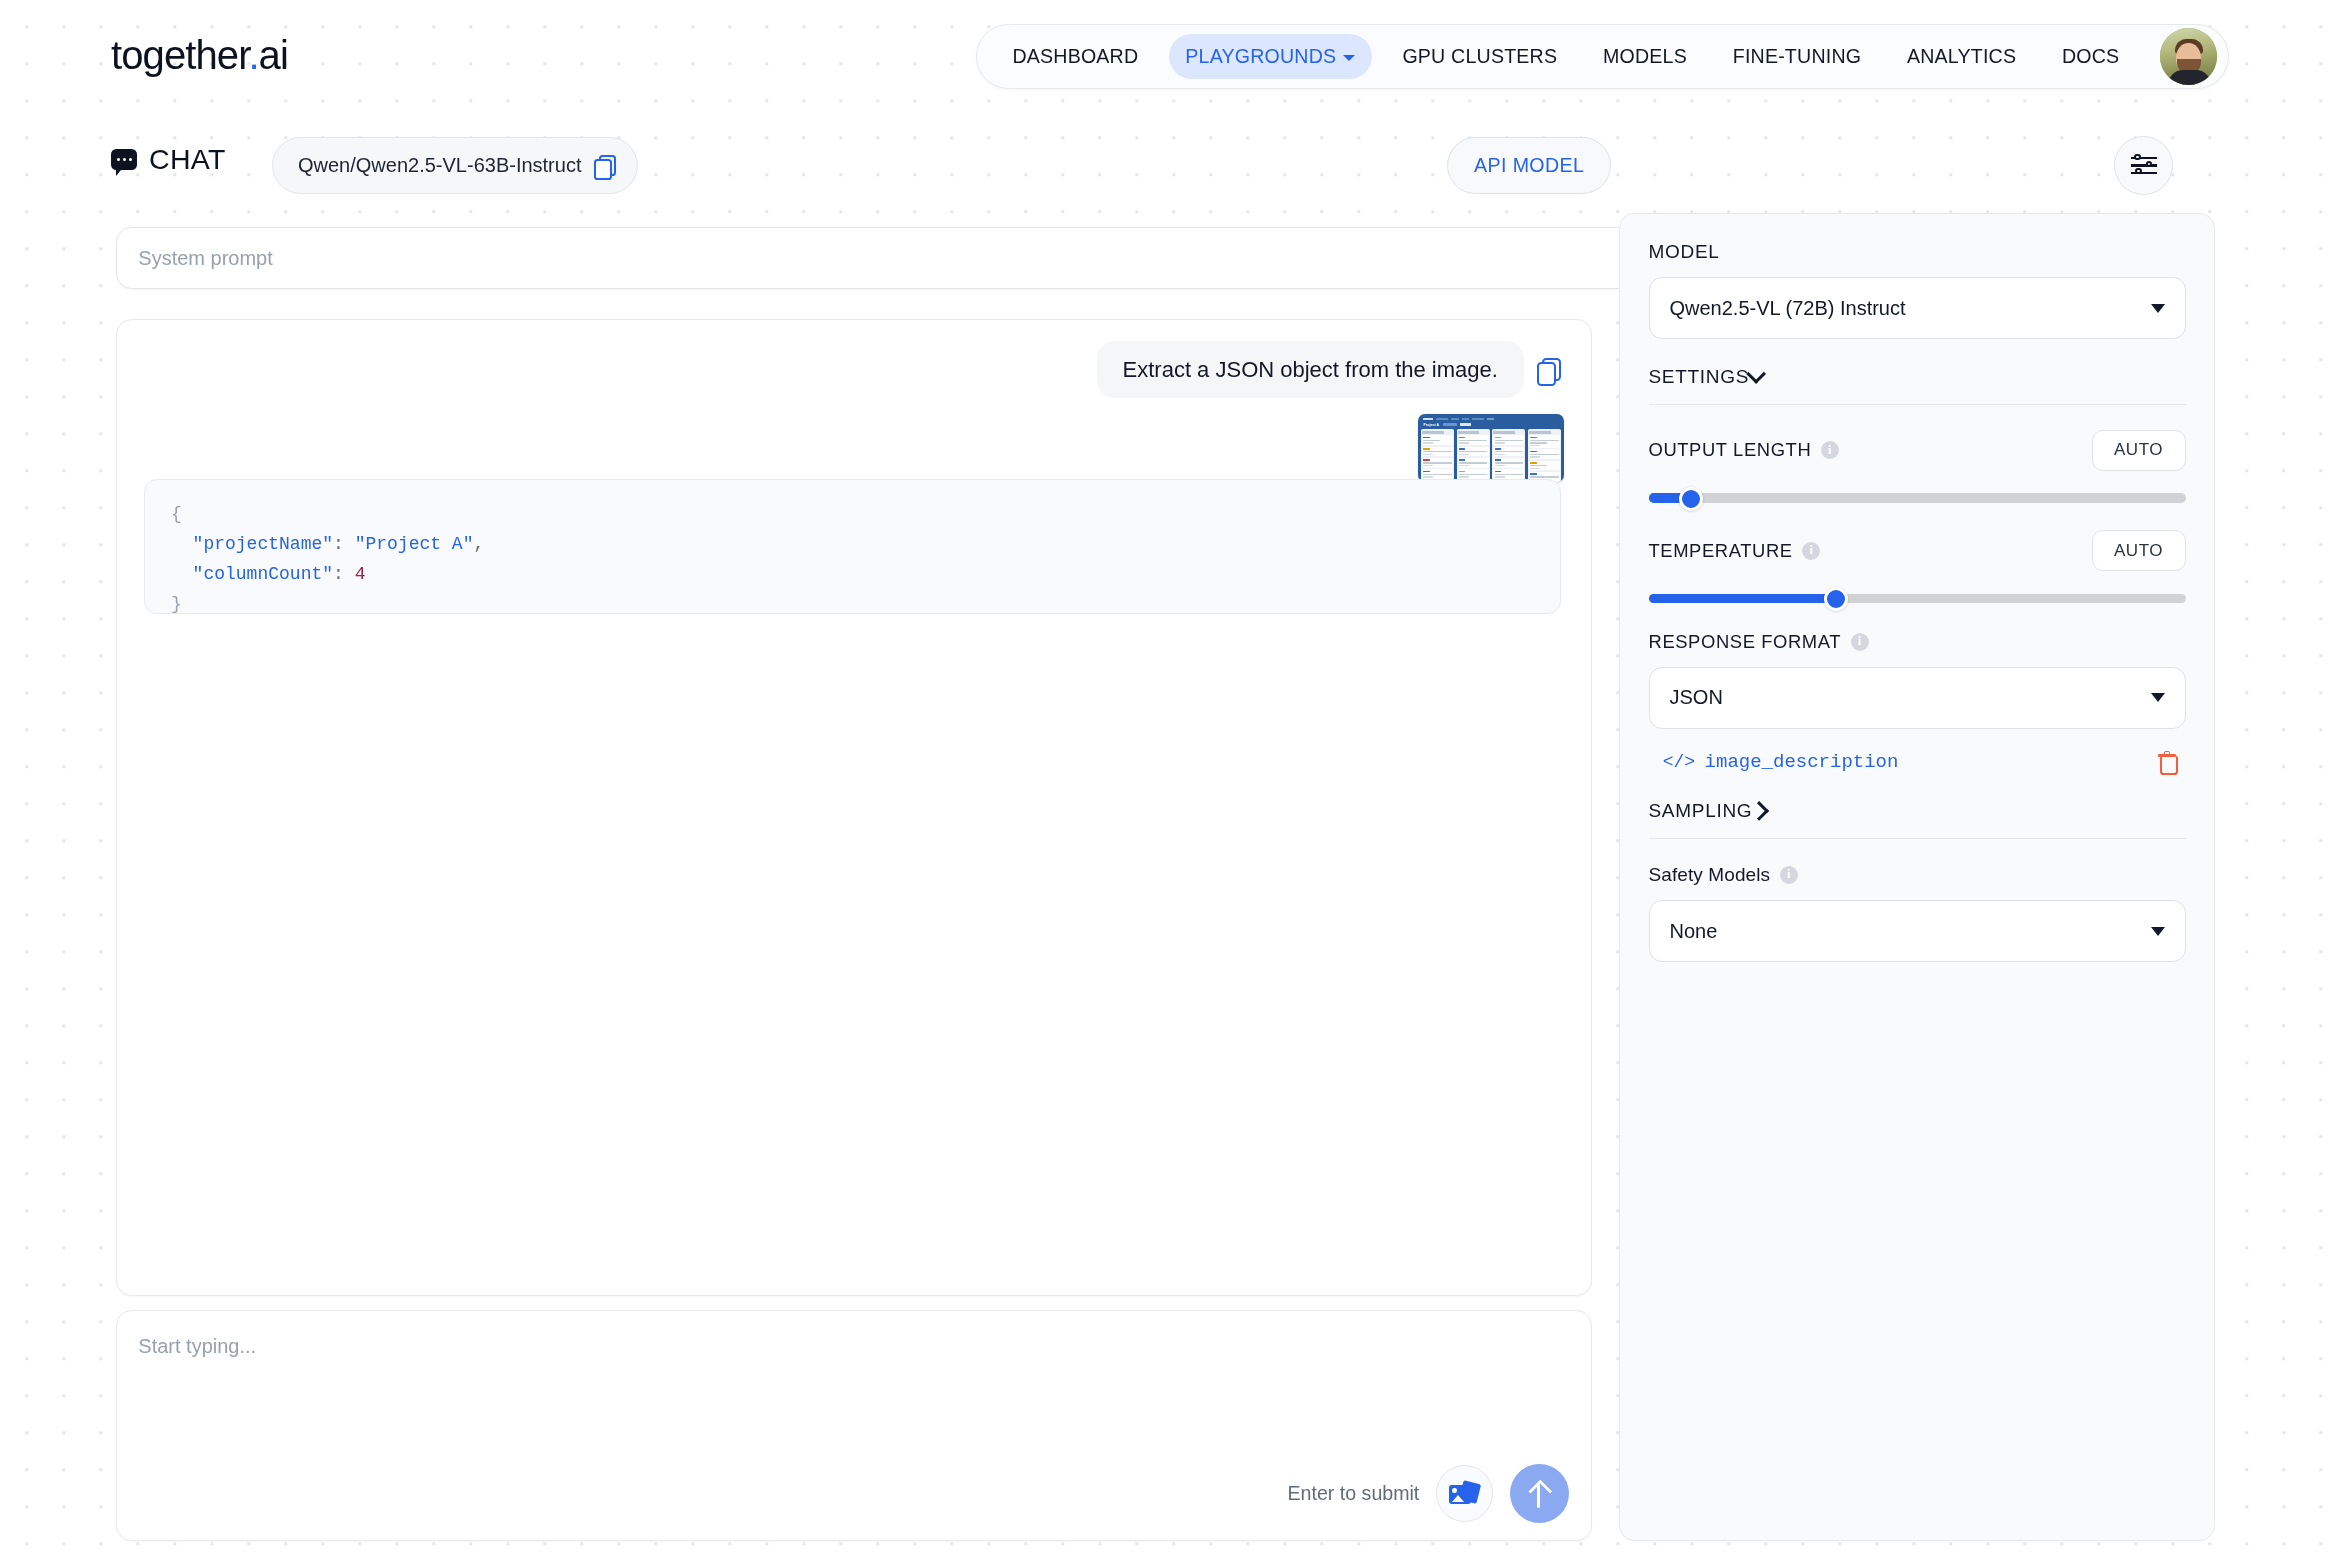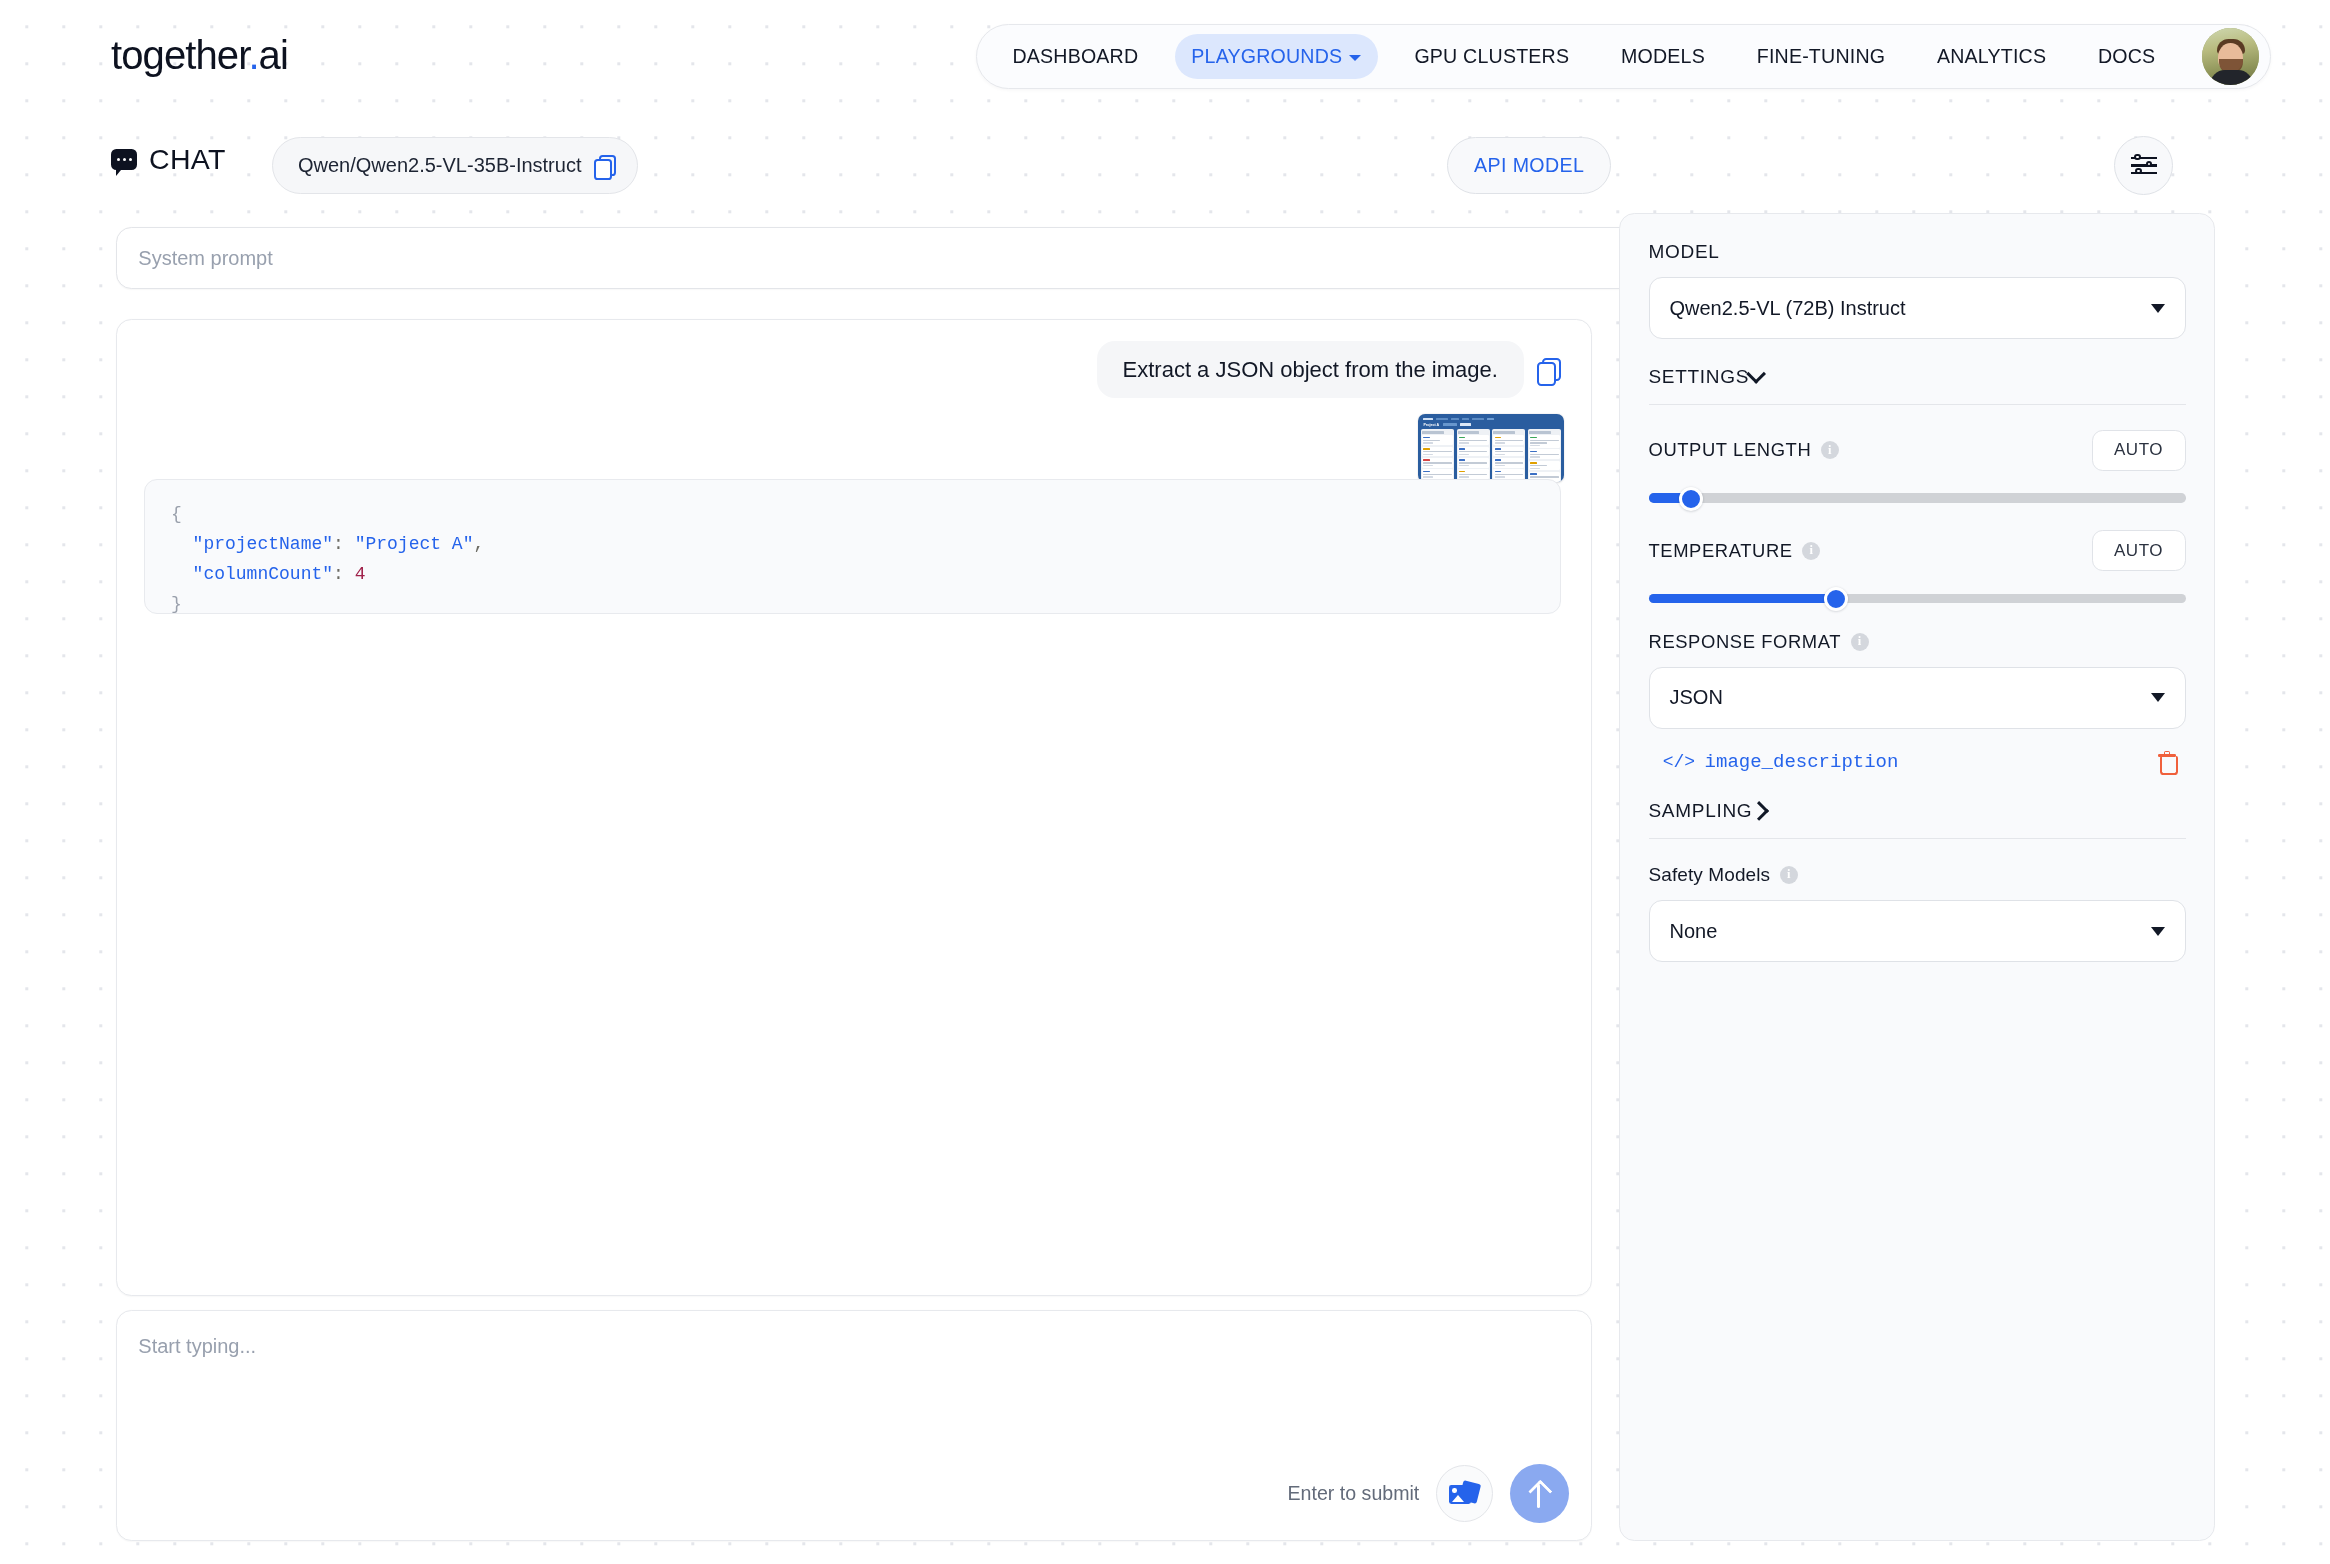--- a/index.html
+++ b/index.html
@@ -46,21 +46,21 @@
     position: absolute;
     left: 976px;
     top: 24px;
     height: 65px;
     background: #fbfcfe;
     border: 1.8px solid #e6e8ec;
     border-radius: 34px;
     display: flex;
     align-items: center;
     padding: 0 10.7px 0 20px;
-    gap: 21px;
+    gap: 15px;
     box-shadow: 0 1.2px 3.6px rgba(16,24,40,0.04);
   }
 
   .nav-item {
     font-size: 19.6px;
     letter-spacing: 0.2px;
     color: #121826;
     padding: 10.7px 15.4px;
     border-radius: 22.5px;
     white-space: nowrap;
@@ -658,21 +658,21 @@
   <div class="chat-title">
     <span class="bubble-icon">
         <i></i>
         <i></i>
         <i></i>
       </span>
     <span class="chat-word">CHAT</span>
   </div>
 
   <div class="model-pill">
-    <span class="txt">Qwen/Qwen2.5-VL-35B-Instruct</span>
+    <span class="txt">Qwen/Qwen2.5-VL-63B-Instruct</span>
     <span class="copy-ico"></span>
   </div>
 
   <div class="apiview">API MODEL</div>
 
   <div class="settings-btn">
     <span class="sliders-ico">
       <span></span>
         <span></span>
         <span></span>

